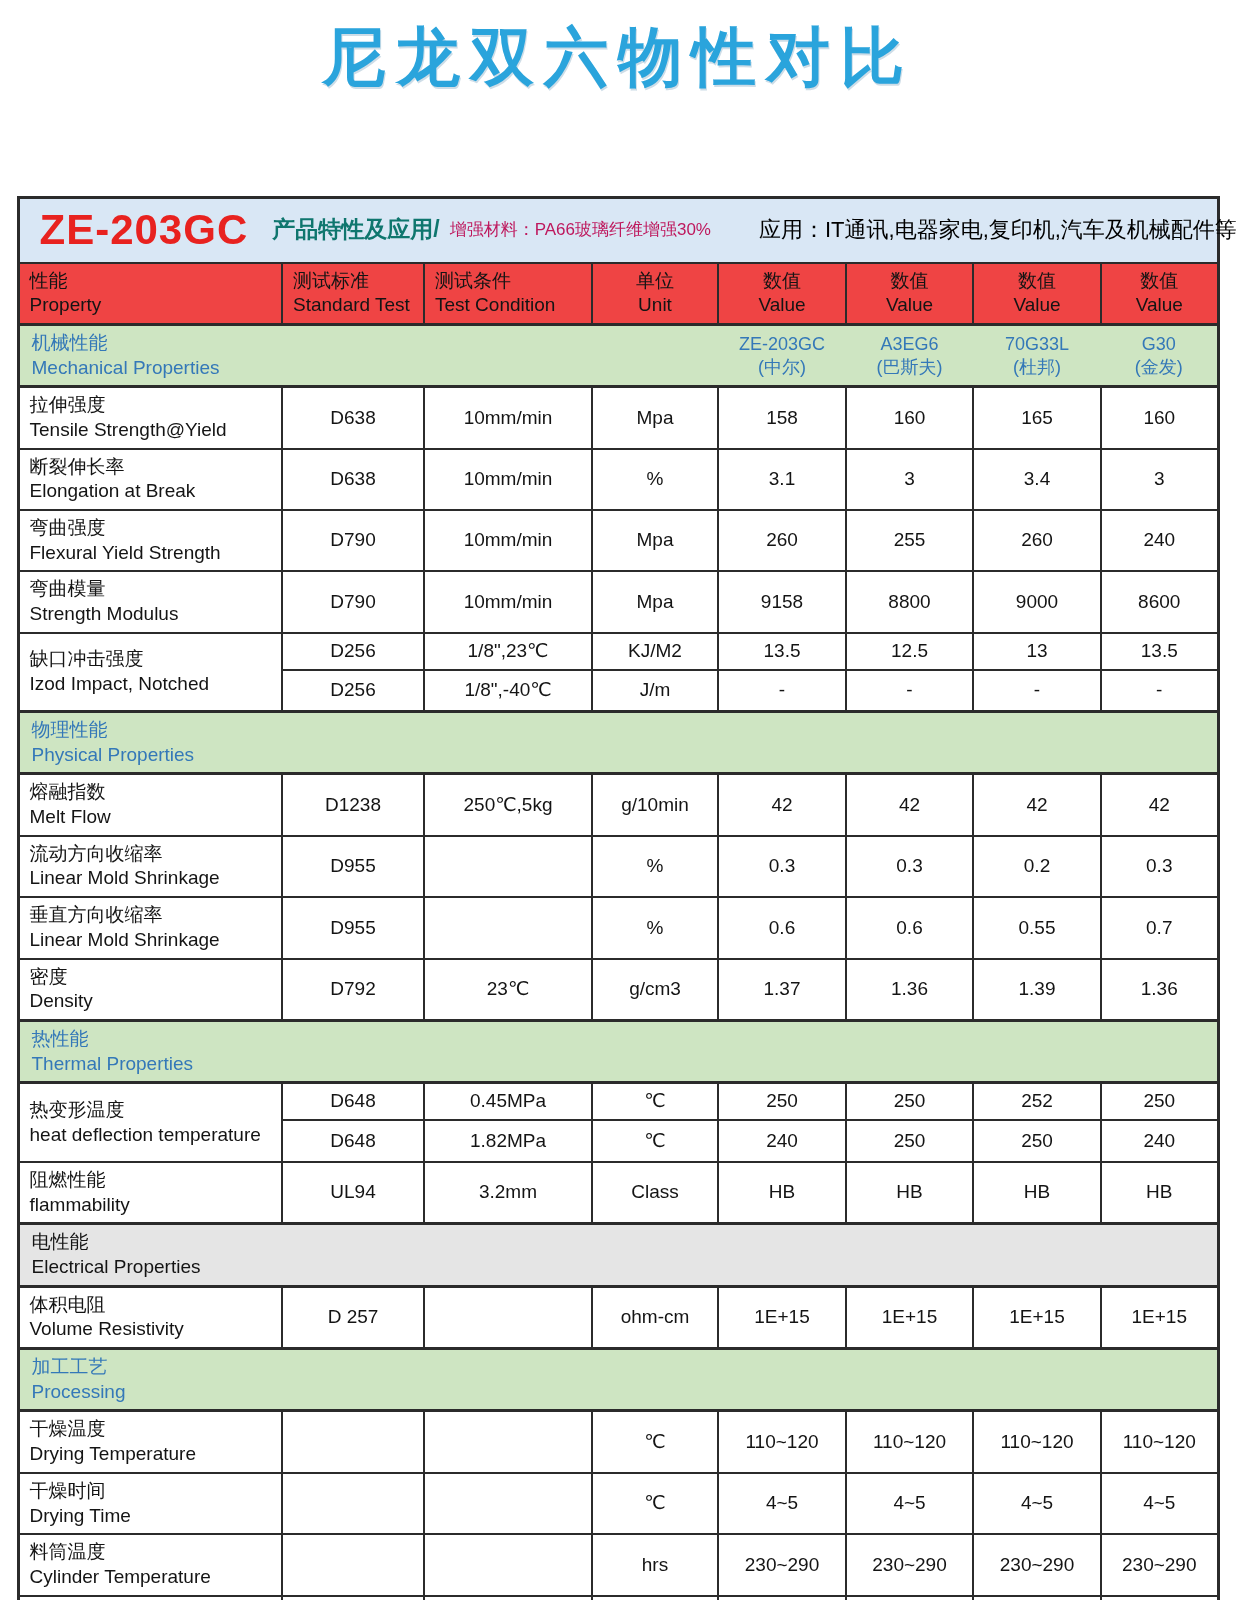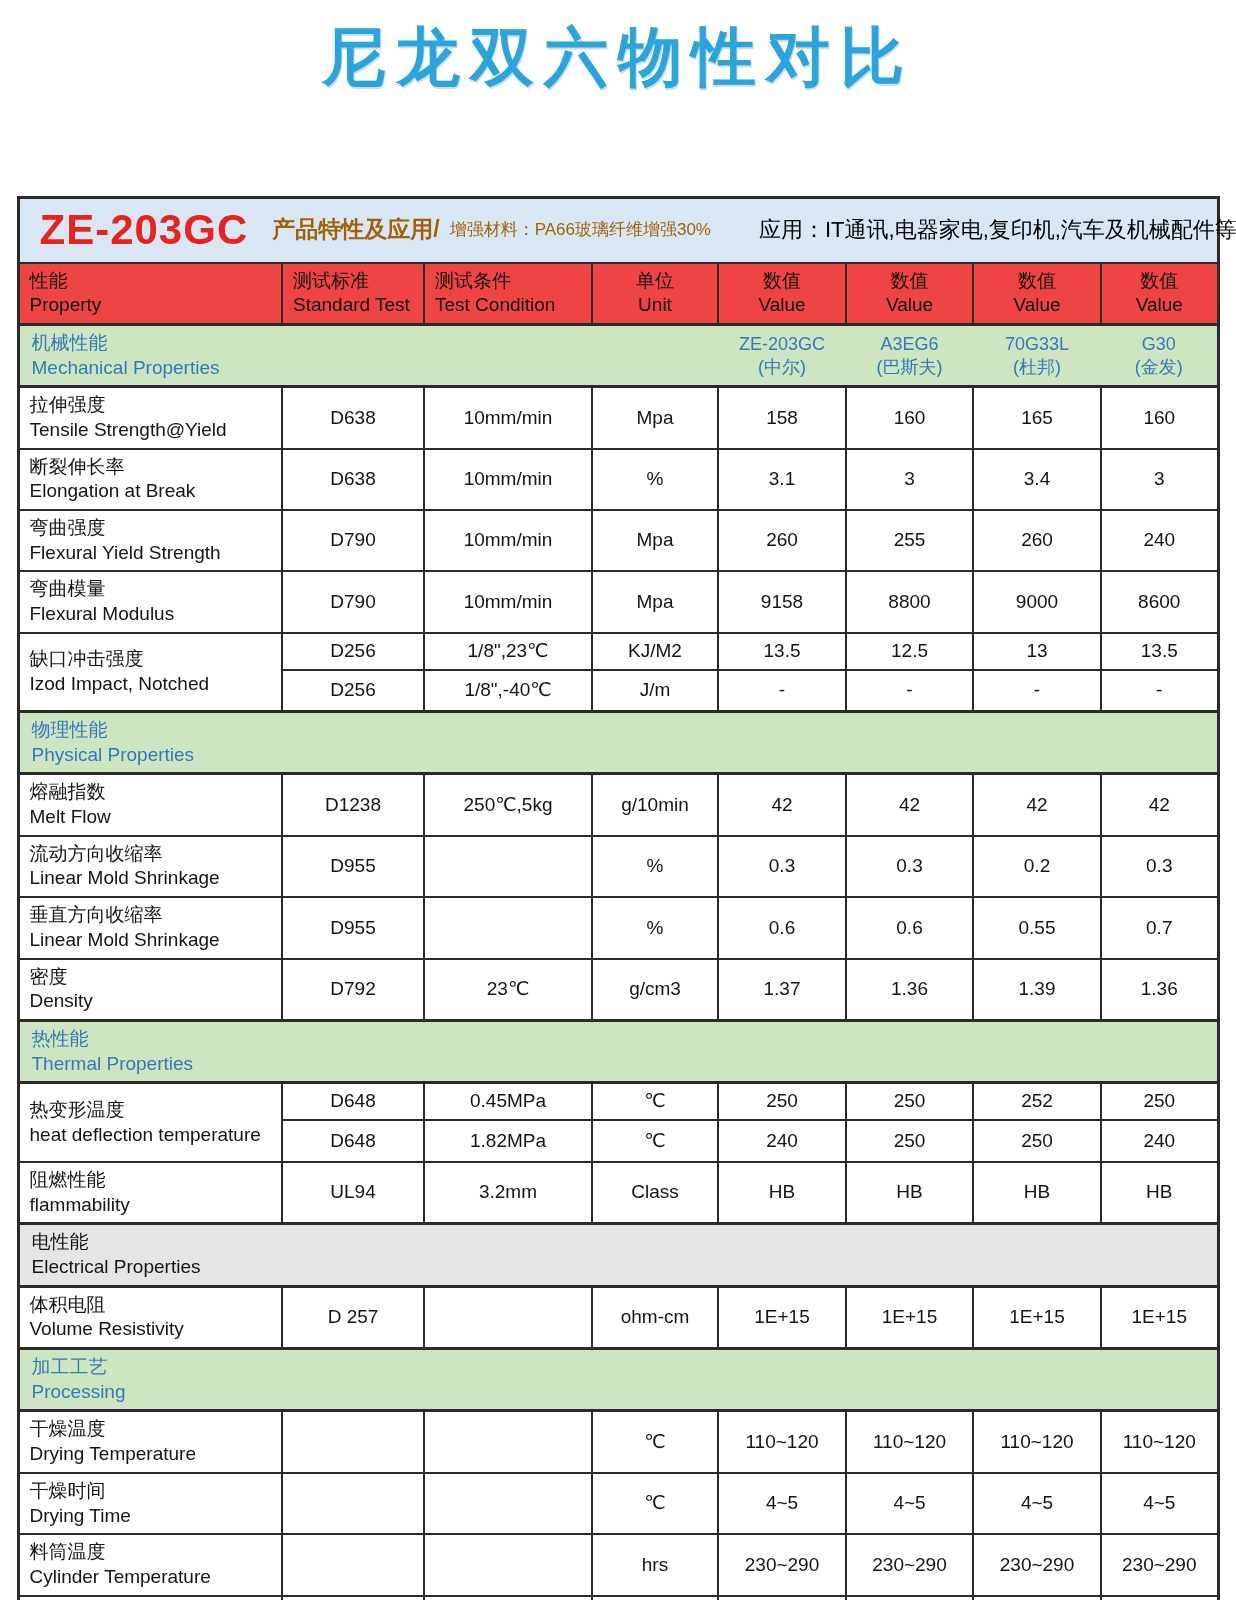--- a/index.html
+++ b/index.html
@@ -49,22 +49,22 @@
   }
   
   tr.prod-band td{
     background:var(--blue-bg);
     border-left:none;border-right:none;
     height:54px;
     padding:4px 0 4px 20px;
   }
   .prod-flex{display:flex;align-items:center;gap:10px;white-space:nowrap;}
   .prod-code{font-size:42px;font-weight:bold;color:var(--red);letter-spacing:1px;margin-right:14px;}
-  .prod-feature{font-size:23px;font-weight:bold;color:#a16207;}
-  .prod-material{font-size:17px;color:#a16207;}
+  .prod-feature{font-size:23px;font-weight:bold;color:#0f766e;}
+  .prod-material{font-size:17px;color:#be185d;}
   .prod-app{font-size:22px;color:#000;margin-left:38px;}
   
   tr.col-head th{height:56px;background:#ef4444;}
   th .zh,th .en{display:block;}
   th.left{text-align:left;padding-left:10px;}
   th.center{text-align:center;}
   
   tr.band td{
     border-left:none;border-right:none;
     border-top:3px solid var(--border);
@@ -204,21 +204,21 @@
         <td class="cell">10mm/min</td>
         <td class="cell">Mpa</td>
         <td class="cell">260</td>
         <td class="cell">255</td>
         <td class="cell">260</td>
         <td class="cell">240</td>
       </tr>
       <tr>
         <td class="prop">
           <div class="zh">弯曲模量</div>
-          <div class="en">Flexural Modulus</div>
+          <div class="en">Strength Modulus</div>
         </td>
         <td class="cell">D790</td>
         <td class="cell">10mm/min</td>
         <td class="cell">Mpa</td>
         <td class="cell">9158</td>
         <td class="cell">8800</td>
         <td class="cell">9000</td>
         <td class="cell">8600</td>
       </tr>
       <tr>

